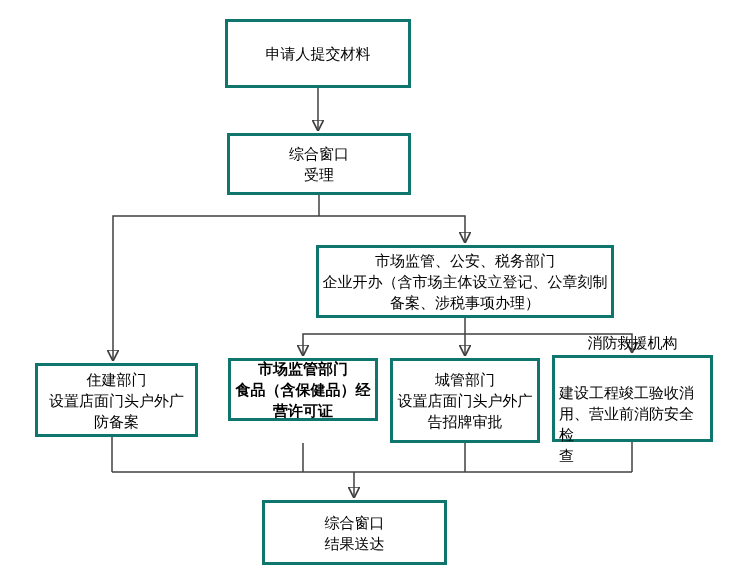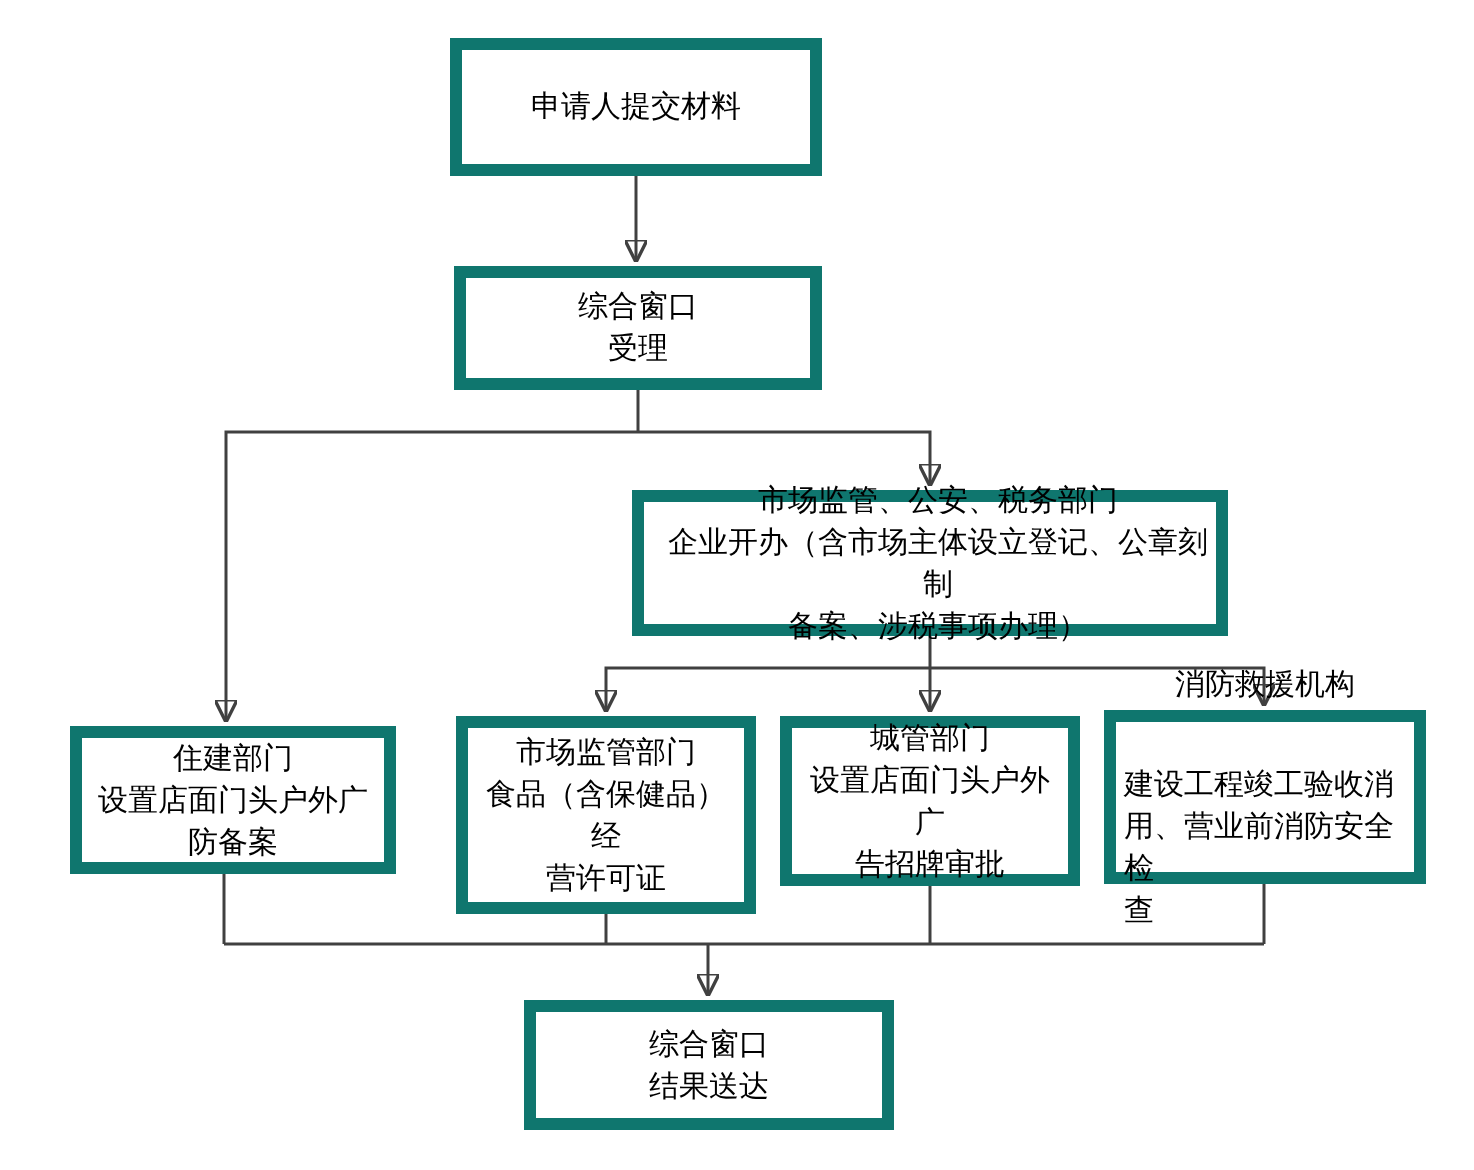--- a/index.html
+++ b/index.html
@@ -23,21 +23,21 @@
     pointer-events: none;
   }
   .connectors path {
     stroke: #404040;
     stroke-width: 1.5;
     fill: none;
   }
   .node {
     position: absolute;
     box-sizing: border-box;
-    border: 6px solid #0f766e;
+    border: 3px solid #0f766e;
     background: #ffffff;
     display: flex;
     flex-direction: column;
     align-items: center;
     justify-content: center;
     text-align: center;
     font-size: 15px;
     line-height: 21px;
     padding: 1px 2px;
   }
@@ -80,33 +80,33 @@
   <div class="node" style="left:225px; top:19px; width:186px; height:69px;">
     <div class="title">申请人提交材料</div>
     <div class="body"></div>
   </div>
 
   <div class="node" style="left:227px; top:133px; width:184px; height:62px;">
     <div class="title">综合窗口</div>
     <div class="body">受理</div>
   </div>
 
-  <div class="node" style="left:316px; top:245px; width:298px; height:73px;padding-left:10px;">
+  <div class="node" style="left:316px; top:245px; width:298px; height:73px;">
     <div class="title">市场监管、公安、税务部门</div>
     <div class="body">企业开办（含市场主体设立登记、公章刻制
 备案、涉税事项办理）</div>
   </div>
 
   <div class="node" style="left:35px; top:363px; width:163px; height:74px;">
     <div class="title">住建部门</div>
     <div class="body">设置店面门头户外广
 防备案</div>
   </div>
 
-  <div class="node" style="left:228px; top:358px; width:150px; height:99px;">
+  <div class="node" style="left:228px; top:358px; width:150px; height:63px;font-weight:bold;">
     <div class="title">市场监管部门</div>
     <div class="body">食品（含保健品）经
 营许可证</div>
   </div>
 
   <div class="node" style="left:390px; top:358px; width:150px; height:85px;justify-content:center;">
     <div class="title">城管部门</div>
     <div class="body">设置店面门头户外广
 告招牌审批</div>
   </div>

